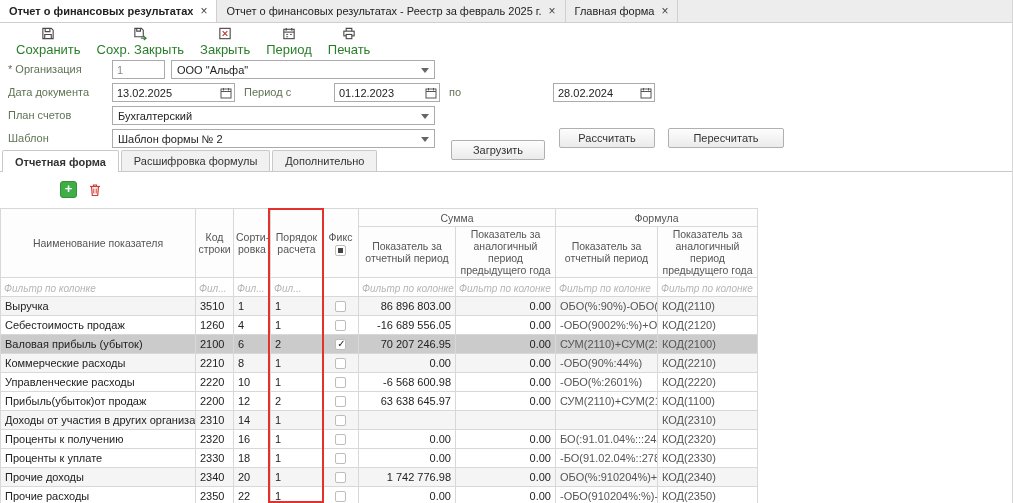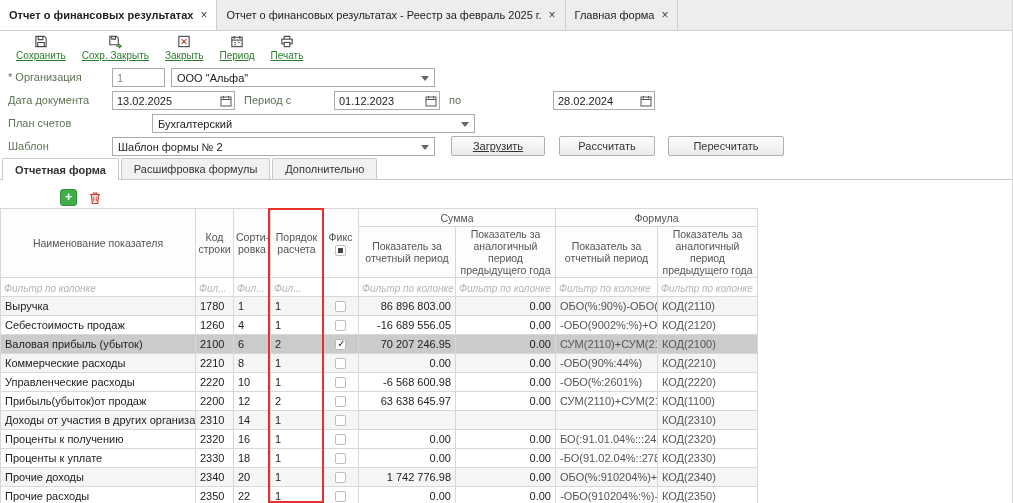--- a/index.html
+++ b/index.html
@@ -1,30 +1,30 @@
 <!DOCTYPE html>
 <html><head>
 <meta charset="utf-8">
 <style>
   * { margin:0; padding:0; box-sizing:border-box; }
   html,body { width:1013px; height:503px; }
   body { font-family:"Liberation Sans", sans-serif; background:#fff; overflow:hidden; }
   #root { position:relative; width:1013px; height:503px; background:#fff; border-right:1px solid #d6d6d6; overflow:hidden; }
 
   
-  .tabbar { display:flex; height:31px; background:#ededed; border-bottom:1px solid #cfcfcf; }
+  .tabbar { display:flex; height:23px; background:#ededed; border-bottom:1px solid #cfcfcf; }
   .wtab { display:flex; align-items:center; gap:7px; padding:0 9px; font-size:11px; color:#222; border-right:1px solid #cfcfcf; cursor:default; white-space:nowrap; }
   .wtab.active { background:#fff; font-weight:700; }
   .wtab .x { font-size:12px; color:#444; font-weight:400; line-height:12px; }
 
   
   .toolbar { display:flex; align-items:flex-start; height:33px; padding:2px 4px 0 8px; }
   .tbtn { display:flex; flex-direction:column; align-items:center; padding:1px 8px; border-radius:3px; cursor:default; }
   .tbtn svg { width:16px; height:15px; display:block; }
-  .tbtn .lbl { font-size:10px; color:#2a7d2a; margin-top:1px; white-space:nowrap;text-decoration:underline; }
+  .tbtn .lbl { font-size:13px; color:#2a7d2a; margin-top:1px; white-space:nowrap; }
 
   
   .form { position:relative; height:94px; }
   .flabel { position:absolute; font-size:11px; color:#5f7355; line-height:19px; white-space:nowrap; }
   .boxed { position:absolute; height:19px; border:1px solid #ababab; background:#fff; font-size:11px; }
   .txt { width:100%; height:100%; border:none; outline:none; background:transparent; font-family:inherit; font-size:11px; color:#222; padding:0 4px; }
   .txt.gray { color:#888; }
   .combo { display:flex; align-items:center; padding:0 18px 0 5px; color:#222; }
   .combo .val { overflow:hidden; white-space:nowrap; }
   .chev { position:absolute; right:5px; top:7px; width:0; height:0; border-left:4px solid transparent; border-right:4px solid transparent; border-top:5px solid #666; }
@@ -179,31 +179,31 @@
       <span class="calbtn">
           <svg viewBox="0 0 12 12" fill="none" stroke="#555" stroke-width="1">
             <rect x="1" y="2" width="10" height="9"></rect>
             <path d="M1 4.5h10"></path>
             <path d="M3.5 1v2.5M8.5 1v2.5"></path>
           </svg>
         </span>
     </div>
 
     <span class="flabel" style="left:8px; top:50px;">План счетов</span>
-    <div class="boxed combo" style="left:112px; top:50px; width:323px;margin-left:40px;">
+    <div class="boxed combo" style="left:112px; top:50px; width:323px;">
       <span class="val">Бухгалтерский</span>
       <span class="chev"></span>
     </div>
 
     <span class="flabel" style="left:8px; top:73px;">Шаблон</span>
     <div class="boxed combo" style="left:112px; top:73px; width:323px;">
       <span class="val">Шаблон формы № 2</span>
       <span class="chev"></span>
     </div>
-    <div class="pushbtn" style="left:451px; top:72px; width:94px;text-decoration:underline;">Загрузить</div>
+    <div class="pushbtn" style="left:451px; top:84px; width:94px;">Загрузить</div>
     <div class="pushbtn" style="left:559px; top:72px; width:96px;">Рассчитать</div>
     <div class="pushbtn" style="left:668px; top:72px; width:116px;">Пересчитать</div>
   </div>
 
   <div class="subtabs">
     <div class="stab active">
       <span>Отчетная форма</span>
     </div>
     <div class="stab">
       <span>Расшифровка формулы</span>
@@ -269,21 +269,21 @@
           <td></td>
           <td><span class="ph">Фильтр по колонке</span></td>
           <td><span class="ph">Фильтр по колонке</span></td>
           <td><span class="ph">Фильтр по колонке</span></td>
           <td><span class="ph">Фильтр по колонке</span></td>
         </tr>
       </thead>
       <tbody>
           <tr>
             <td class="c-name">Выручка</td>
-            <td class="c-code">1780</td>
+            <td class="c-code">3510</td>
             <td class="c-sort">1</td>
             <td class="c-order">1</td>
             <td class="c-fix"><span class="cb"></span></td>
             <td class="c-sum1">86 896 803.00</td>
             <td class="c-sum2">0.00</td>
             <td class="c-f1">ОБО(%:90%)-ОБО(9...</td>
             <td class="c-f2">КОД(2110)</td>
           </tr>
           <tr>
             <td class="c-name">Себестоимость продаж</td>

